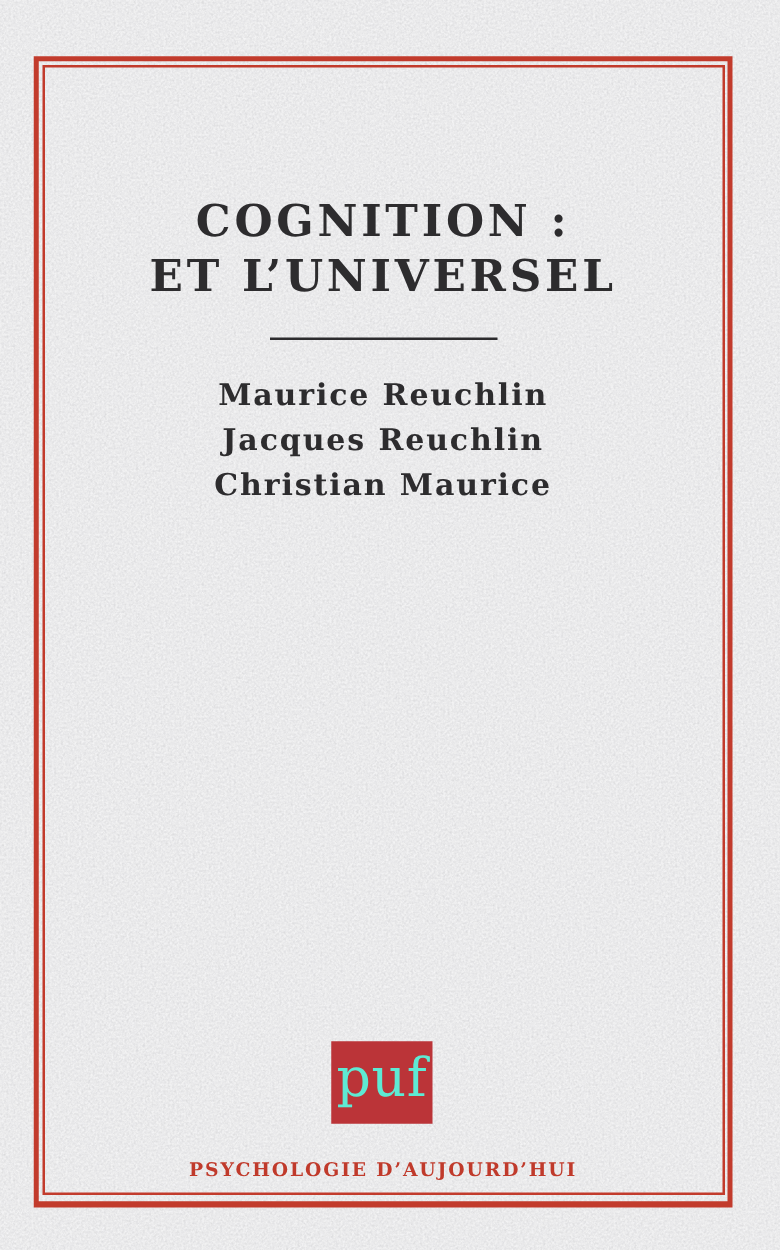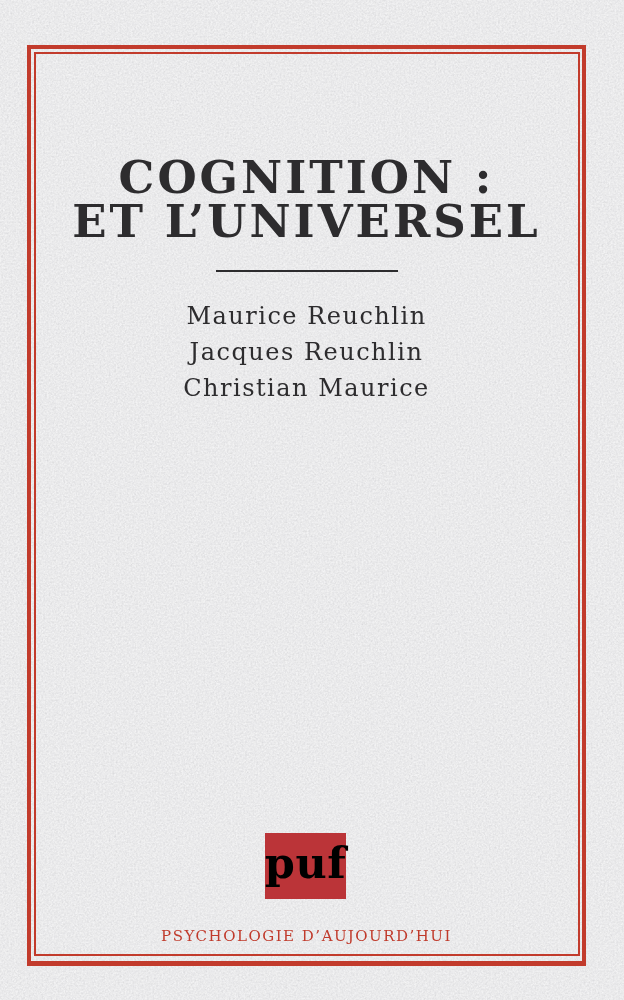--- a/index.html
+++ b/index.html
@@ -45,69 +45,69 @@
   }
   .content {
     position: absolute;
     left: 27px;
     right: 38px;
     top: 156px;
     text-align: center;
   }
   .title {
     margin: 0;
-    font-size: 45px;
+    font-size: 35px;
     line-height: 44px;
     font-weight: 700;
     letter-spacing: 3px;
     color: var(--title-ink, #2d2c2e);
   }
   .title span { display: block; }
   .divider {
     width: 182px;
     height: 2px;
     margin: 26px auto 0 auto;
     background: var(--title-ink, #2d2c2e);
   }
   .authors {
     margin-top: 26px;
     font-size: 24px;
     line-height: 36px;
-    font-weight: 400;
+    font-weight: 700;
     letter-spacing: 1.5px;
     color: var(--title-ink, #2d2c2e);
   }
   .logo {
     position: absolute;
     left: 265px;
     top: 833px;
     width: 81px;
     height: 66px;
     background: var(--logo-red, #bb3438);
     display: flex;
     align-items: center;
     justify-content: center;
   }
   .logo span {
-    color: #000000;
+    color: #5eead4;
     font-size: 43px;
     line-height: 1;
-    font-weight: 700;
+    font-weight: 400;
     letter-spacing: 0.5px;
     transform: translateY(-3px);
   }
   .collection {
     position: absolute;
     left: 27px;
     right: 38px;
     top: 926px;
     text-align: center;
     font-size: 15px;
     line-height: 20px;
-    font-weight: 400;
+    font-weight: 700;
     letter-spacing: 1.5px;
     color: var(--collection-red, #c23b2c);
   }
 </style>
 </head>
 <body>
 
 <div class="cover">
 
   <svg class="texture" xmlns="http://www.w3.org/2000/svg" width="624" height="1000">

